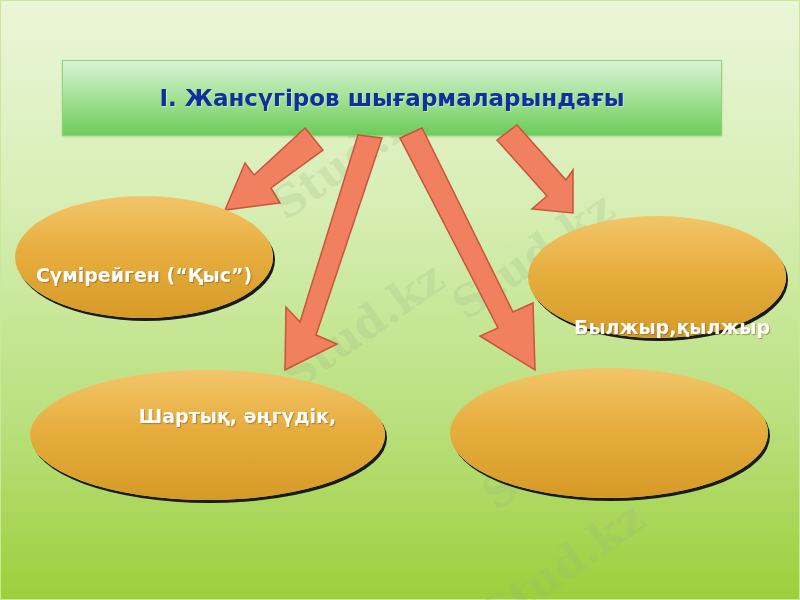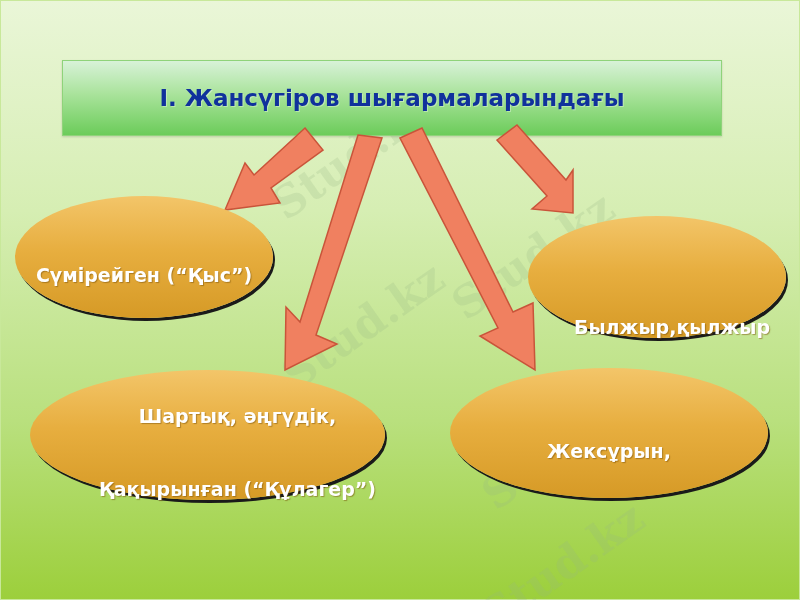--- a/index.html
+++ b/index.html
@@ -75,18 +75,16 @@
 <div class="ellipse" style="left:15px; top:196px; width:258px; height:122px;">
   <span class="txt">Сүмірейген (“Қыс”)</span>
 </div>
 
 <div class="ellipse" style="left:528px; top:216px; width:258px; height:122px; padding-left:30px; box-sizing:border-box;justify-content:flex-end;">
   <span class="txt">Былжыр,қылжыр</span>
 </div>
 
 <div class="ellipse" style="left:30px; top:370px; width:355px; height:130px; padding-left:60px; box-sizing:border-box;justify-content:space-between;">
   <span class="txt">Шартық, әңгүдік,</span>
-  <span class="txt">Қақырынған (“Құлагер”)</span>
 </div>
 
 <div class="ellipse" style="left:450px; top:368px; width:318px; height:130px;">
-  <span class="txt">Жексұрын,</span>
 </div>
 
 </body></html>

